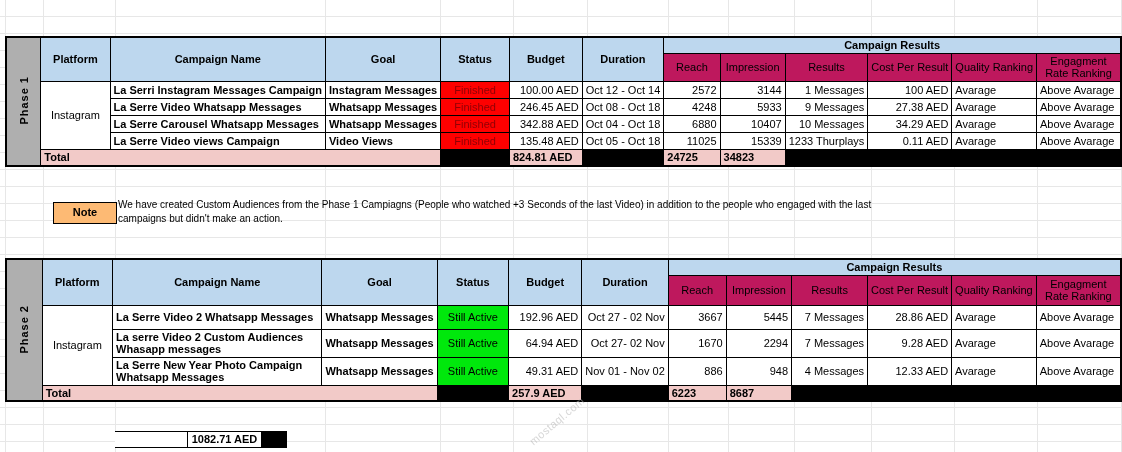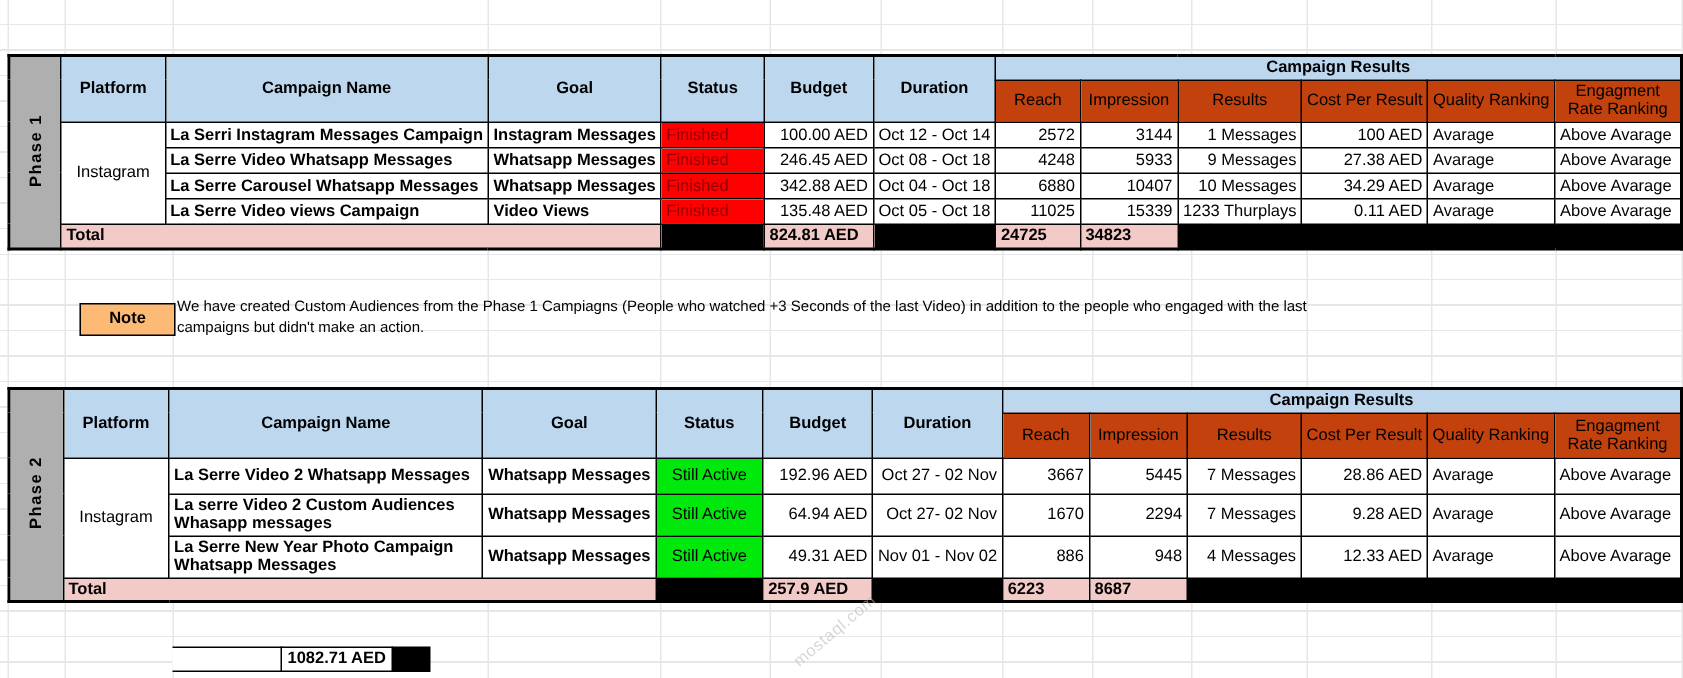--- a/index.html
+++ b/index.html
@@ -5,30 +5,30 @@
   html,body{margin:0;padding:0}
   body{width:1122px;height:452px;position:relative;overflow:hidden;background:#fff;
        font-family:"Liberation Sans",sans-serif;font-size:11px;color:#000}
   .grid-rows{position:absolute;left:0;top:0;width:1122px;height:452px;
        background-image:repeating-linear-gradient(to bottom,transparent 0,transparent 16px,#e7e7e7 16px,#e7e7e7 17px);z-index:0}
   .vline{position:absolute;top:0;bottom:0;width:1px;background:#e7e7e7;z-index:0}
 
   table.sheet{position:absolute;border-collapse:collapse;table-layout:fixed;z-index:2;background:#fff;border:2px solid #000}
   .sheet td{border:1px solid #000;padding:0 3px;overflow:hidden;white-space:nowrap;vertical-align:middle;font-size:11px}
   .hblue{background:#BDD7EE;font-weight:bold;text-align:center}
-  .hgreen{background:#c2410c;text-align:center}
+  .hgreen{background:#be185d;text-align:center}
   .wrap{white-space:normal !important;line-height:12px}
   .phasecell{background:#AFAFAF;text-align:center}
   .phase-label{writing-mode:vertical-rl;transform:rotate(180deg);font-weight:bold;letter-spacing:1px;display:inline-block}
   .platform{font-weight:normal;text-align:center}
   .cname{font-weight:bold;text-align:left;font-size:10.8px}
   .cgoal{font-weight:bold;text-align:left;font-size:10.8px}
   .c{text-align:right}
   .l{text-align:left}
-  .status-finished{background:#FE0000;color:#8F0005;}
+  .status-finished{background:#FE0000;color:#8F0005;text-align:center}
   .status-active{background:#00E80C;color:#000;text-align:center}
   .pink{background:#F2CAC8;font-weight:bold;text-align:left}
   .blackcell{background:#000}
   .h16{height:16px}.h17{height:17px}.h24{height:24px}.h28{height:28px}.h30{height:30px}
 
   .note-label{position:absolute;left:53px;top:202px;width:62px;height:20px;background:#fdba74;border:1px solid #000;
        font-weight:bold;text-align:center;line-height:19px;z-index:2}
   .note-text{position:absolute;left:118px;top:198px;width:796px;font-size:10px;line-height:14px;z-index:2;background:transparent}
 
   .footer-row{position:absolute;left:115px;top:431px;height:17px;display:flex;z-index:2}

